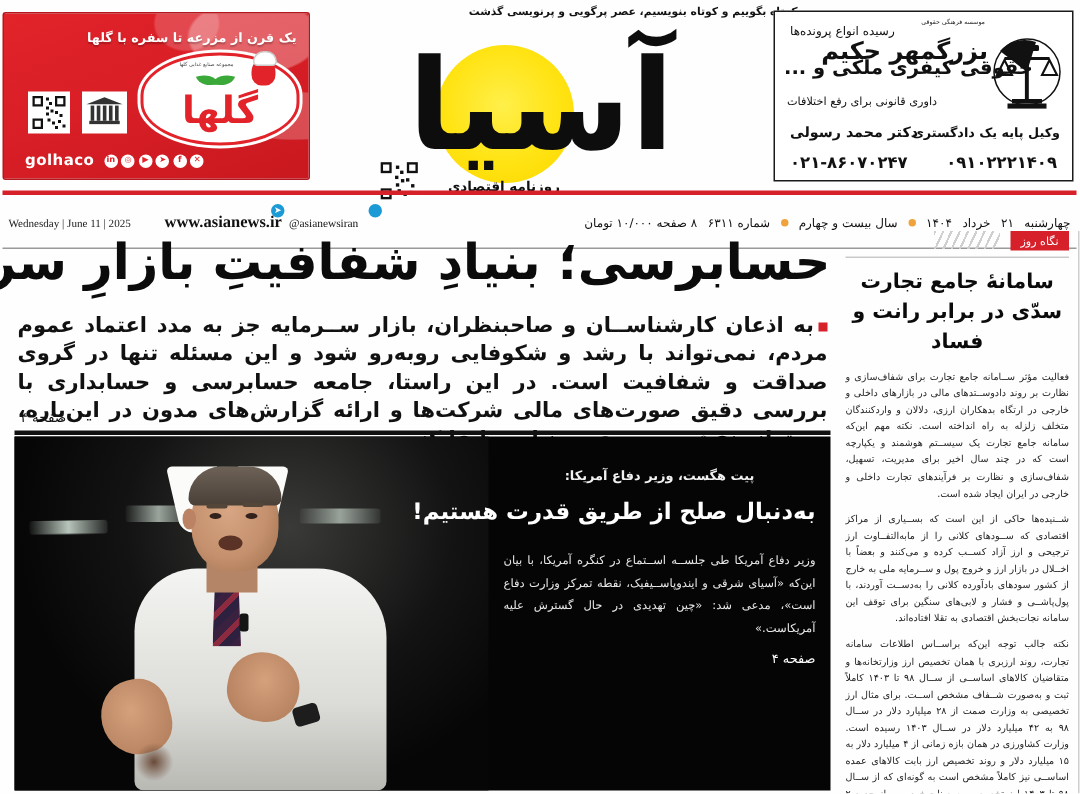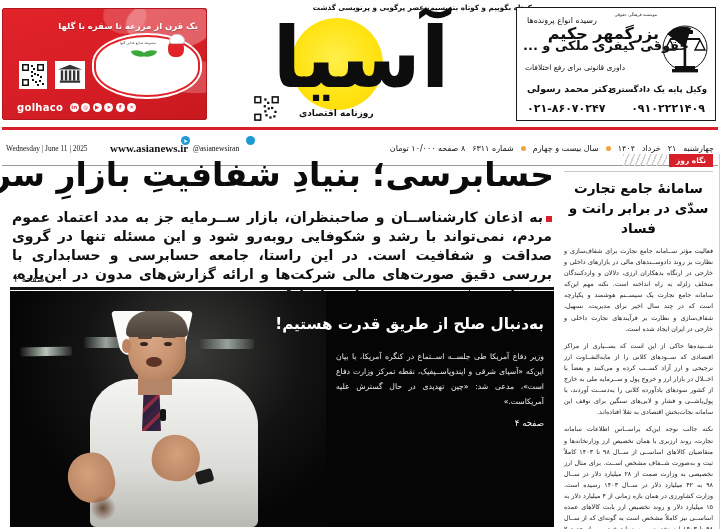--- a/index.html
+++ b/index.html
@@ -130,21 +130,21 @@
   }
   .ad-golha .handle {
     margin-right: 4px; color: #fff;
     font-size: 10px; font-weight: bold; letter-spacing: .3px;
     direction: ltr;
   }
 
   
   .logo-block {
     position: absolute;
-    top: 4px; left: 243px;
+    top: 16px; left: 243px;
     width: 236px; height: 122px; text-decoration: underline;
   }
   .sun {
     position: absolute;
     top: 14px; left: 48px;
     width: 92px; height: 92px;
     border-radius: 50%;
     background: radial-gradient(circle at 48% 44%, #ffef4a 0%, #ffe312 55%, #fcd700 100%);
   }
   .logo-word {
@@ -485,21 +485,21 @@
     padding: 0 6px 0 4px;
   }
   .sb-badge-row {
     position: relative;
     height: 13px;
     margin-bottom: 4px;
   }
   .sb-badge {
     position: absolute; top: 0; right: 0;
     background: #d6202a; color: #fff;
-    font-size: 7.4px; font-weight: bold;
+    font-size: 7.4px; font-weight: normal;
     padding: 1.5px 7px 2px 7px;
     line-height: 9px;
   }
   .sb-hatch {
     position: absolute; top: 0; right: 46px;
     width: 44px; height: 12px;
     background: repeating-linear-gradient(115deg, #cfcfcf 0 1.4px, transparent 1.4px 5px);
   }
   .sb-rule {
     height: 1px; background: #c9c9c9; margin: 2px 0 6px 0;
@@ -535,20 +535,21 @@
       <div class="leaf-bg"></div>
       <div class="ad-slogan">یک قرن از مزرعه تا سفره با گلها</div>
 
       <div class="golha-badge">
         <div class="micro-top">مجموعه صنایع غذایی گلها</div>
         <div class="chef"></div>
         <div class="leaf-mark">
             <i></i>
             <i></i>
           </div>
+        <div class="brand-fa">گلها</div>
       </div>
 
       <div class="qr">
         <svg viewBox="0 0 24 24" width="24" height="24" aria-hidden="true">
           <rect width="24" height="24" fill="#fff"></rect>
           <g fill="#111">
             <rect x="1" y="1" width="7" height="7"></rect>
               <rect x="2.5" y="2.5" width="4" height="4" fill="#fff"></rect>
             <rect x="16" y="1" width="7" height="7"></rect>
               <rect x="17.5" y="2.5" width="4" height="4" fill="#fff"></rect>
@@ -703,20 +704,21 @@
         <div class="sp-mouth"></div>
         <div class="sp-mic"></div>
         <div class="sp-handL"></div>
         <div class="sp-handR"></div>
         <div class="sp-watch"></div>
         <div class="sp-tattoo"></div>
       </div>
     </div>
 
     <div class="caption">
+      <div class="cap-kicker">پیت هگست، وزیر دفاع آمریکا:</div>
       <div class="cap-title">به‌دنبال صلح از طریق قدرت هستیم!</div>
       <div class="cap-body">وزیر دفاع آمریکا طی جلســه اســتماع در کنگره آمریکا، با بیان این‌که «آسیای شرقی و ایندوپاســیفیک، نقطه تمرکز وزارت دفاع است»، مدعی شد: «چین تهدیدی در حال گسترش علیه آمریکاست.»</div>
       <div class="cap-pageref">صفحه ۴</div>
     </div>
   </div>
 
   <div class="sidebar">
     <div class="sb-badge-row">
       <div class="sb-hatch"></div>
       <div class="sb-badge">نگاه روز</div>

